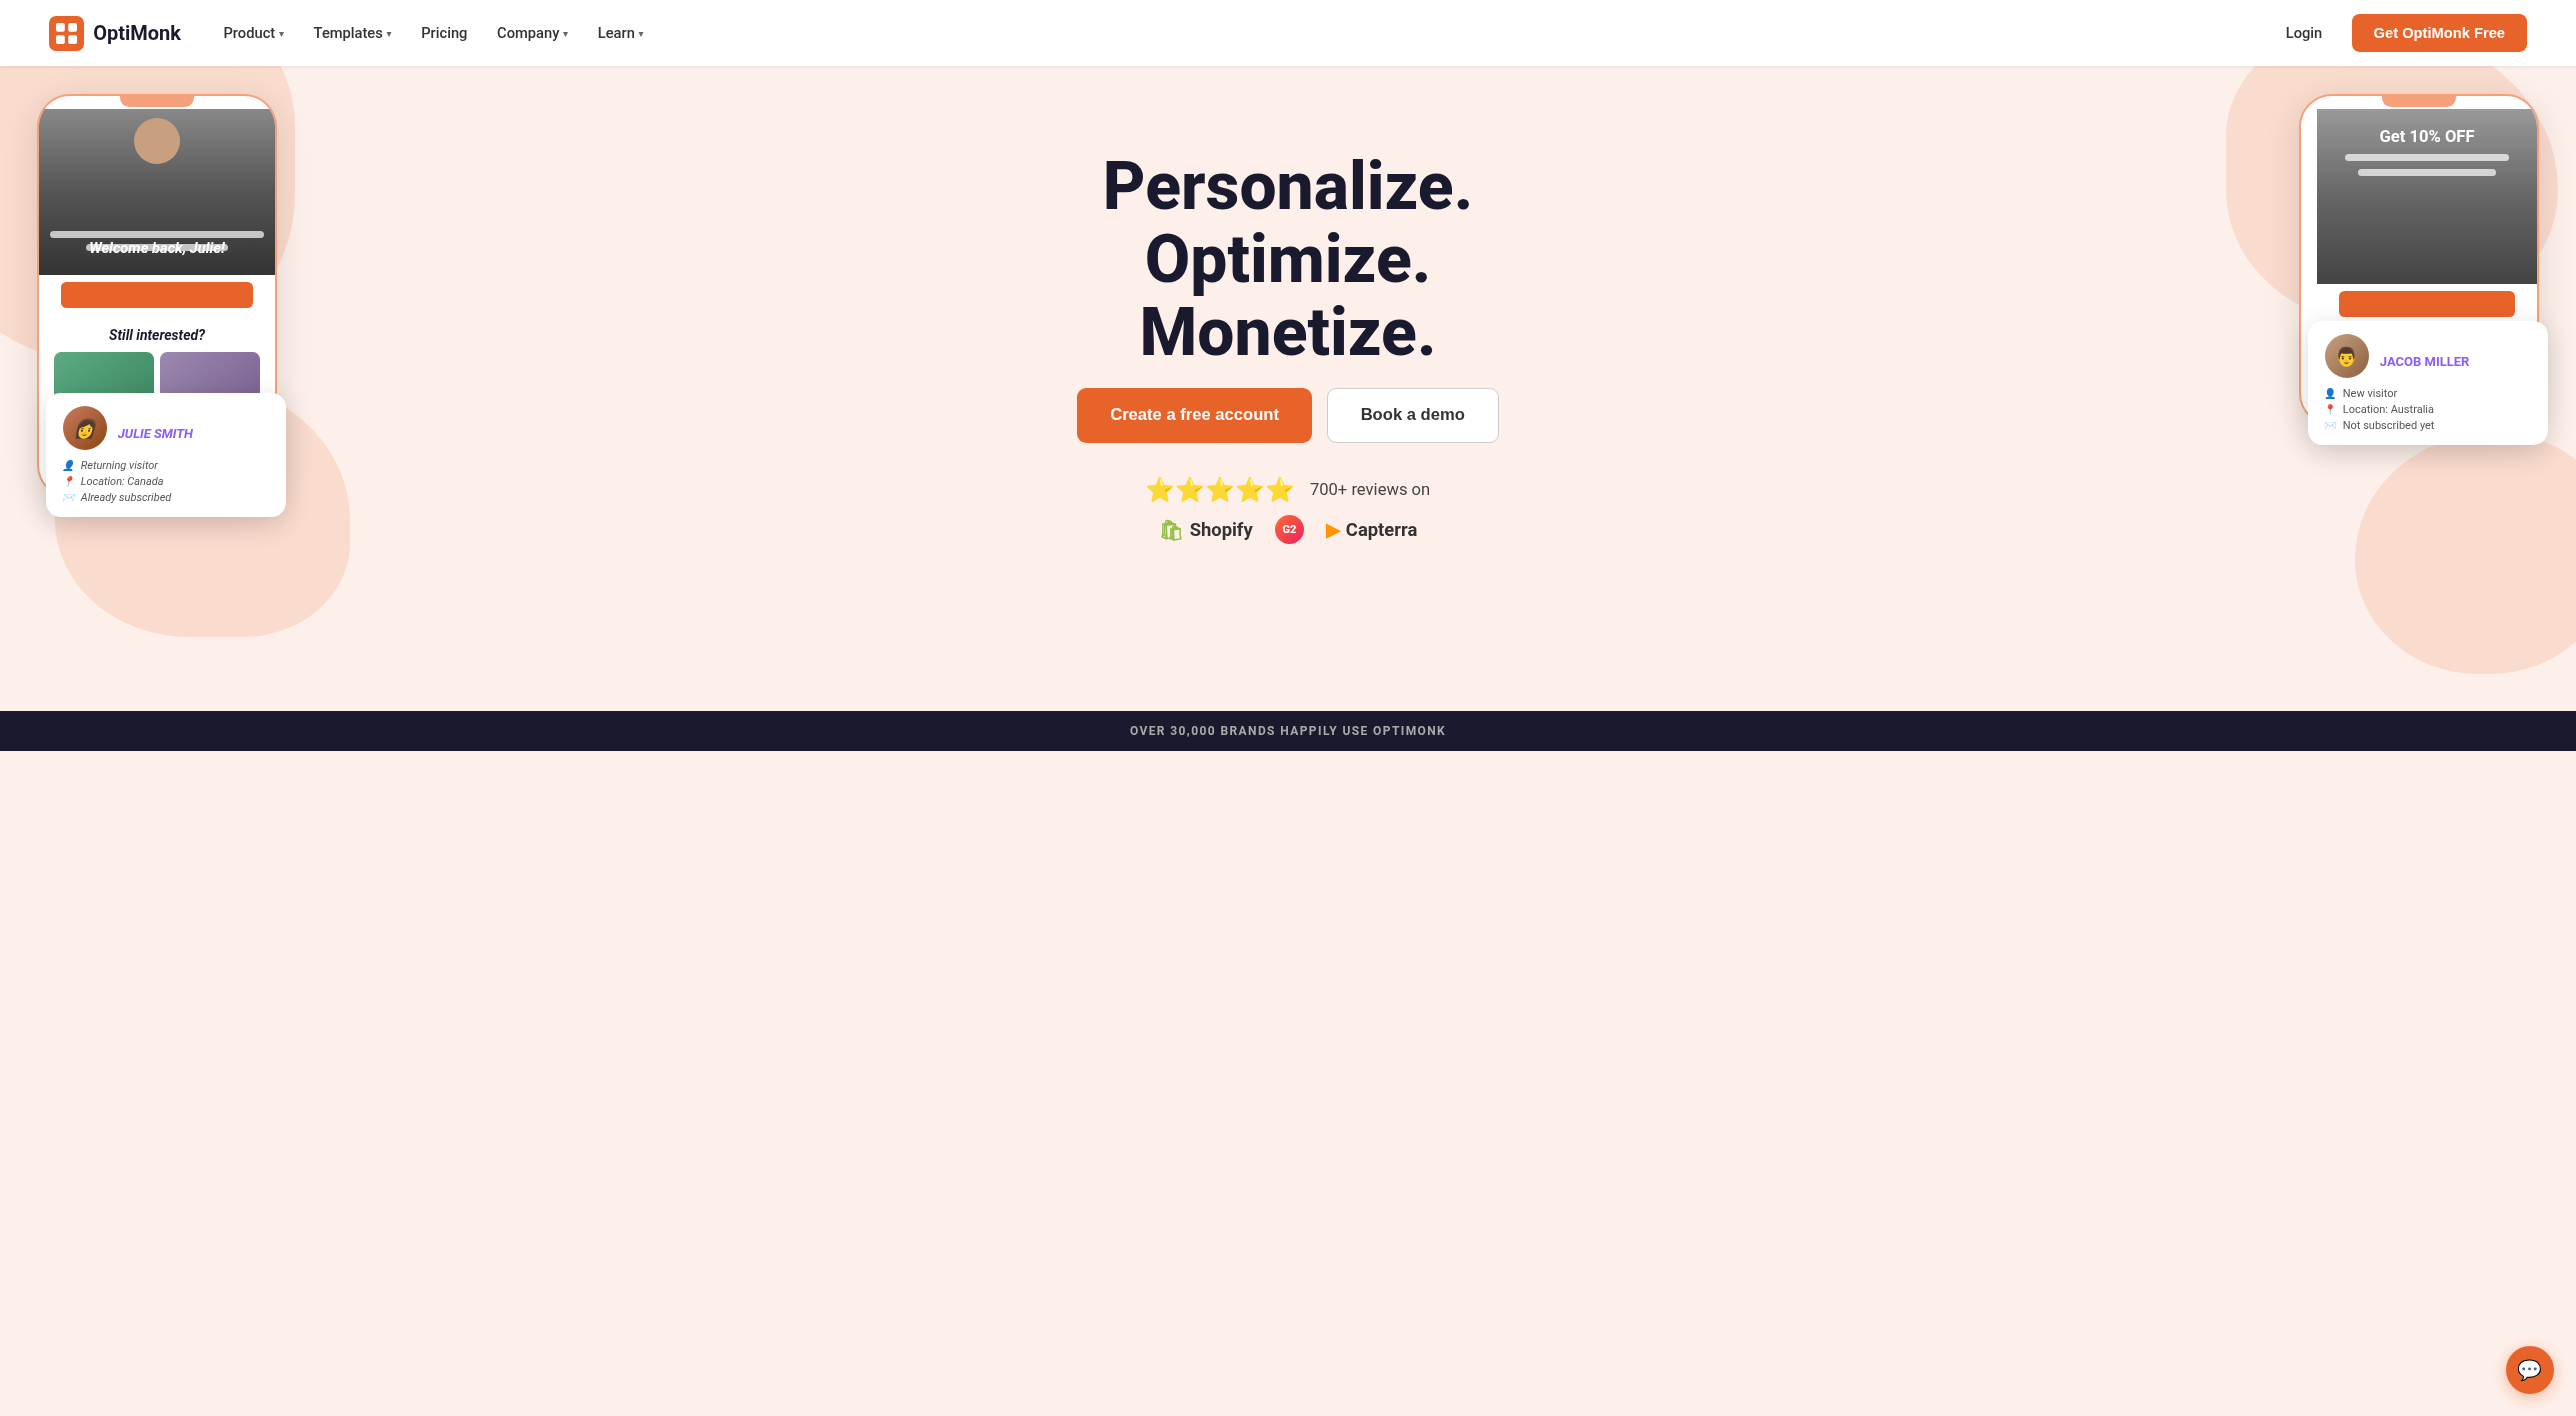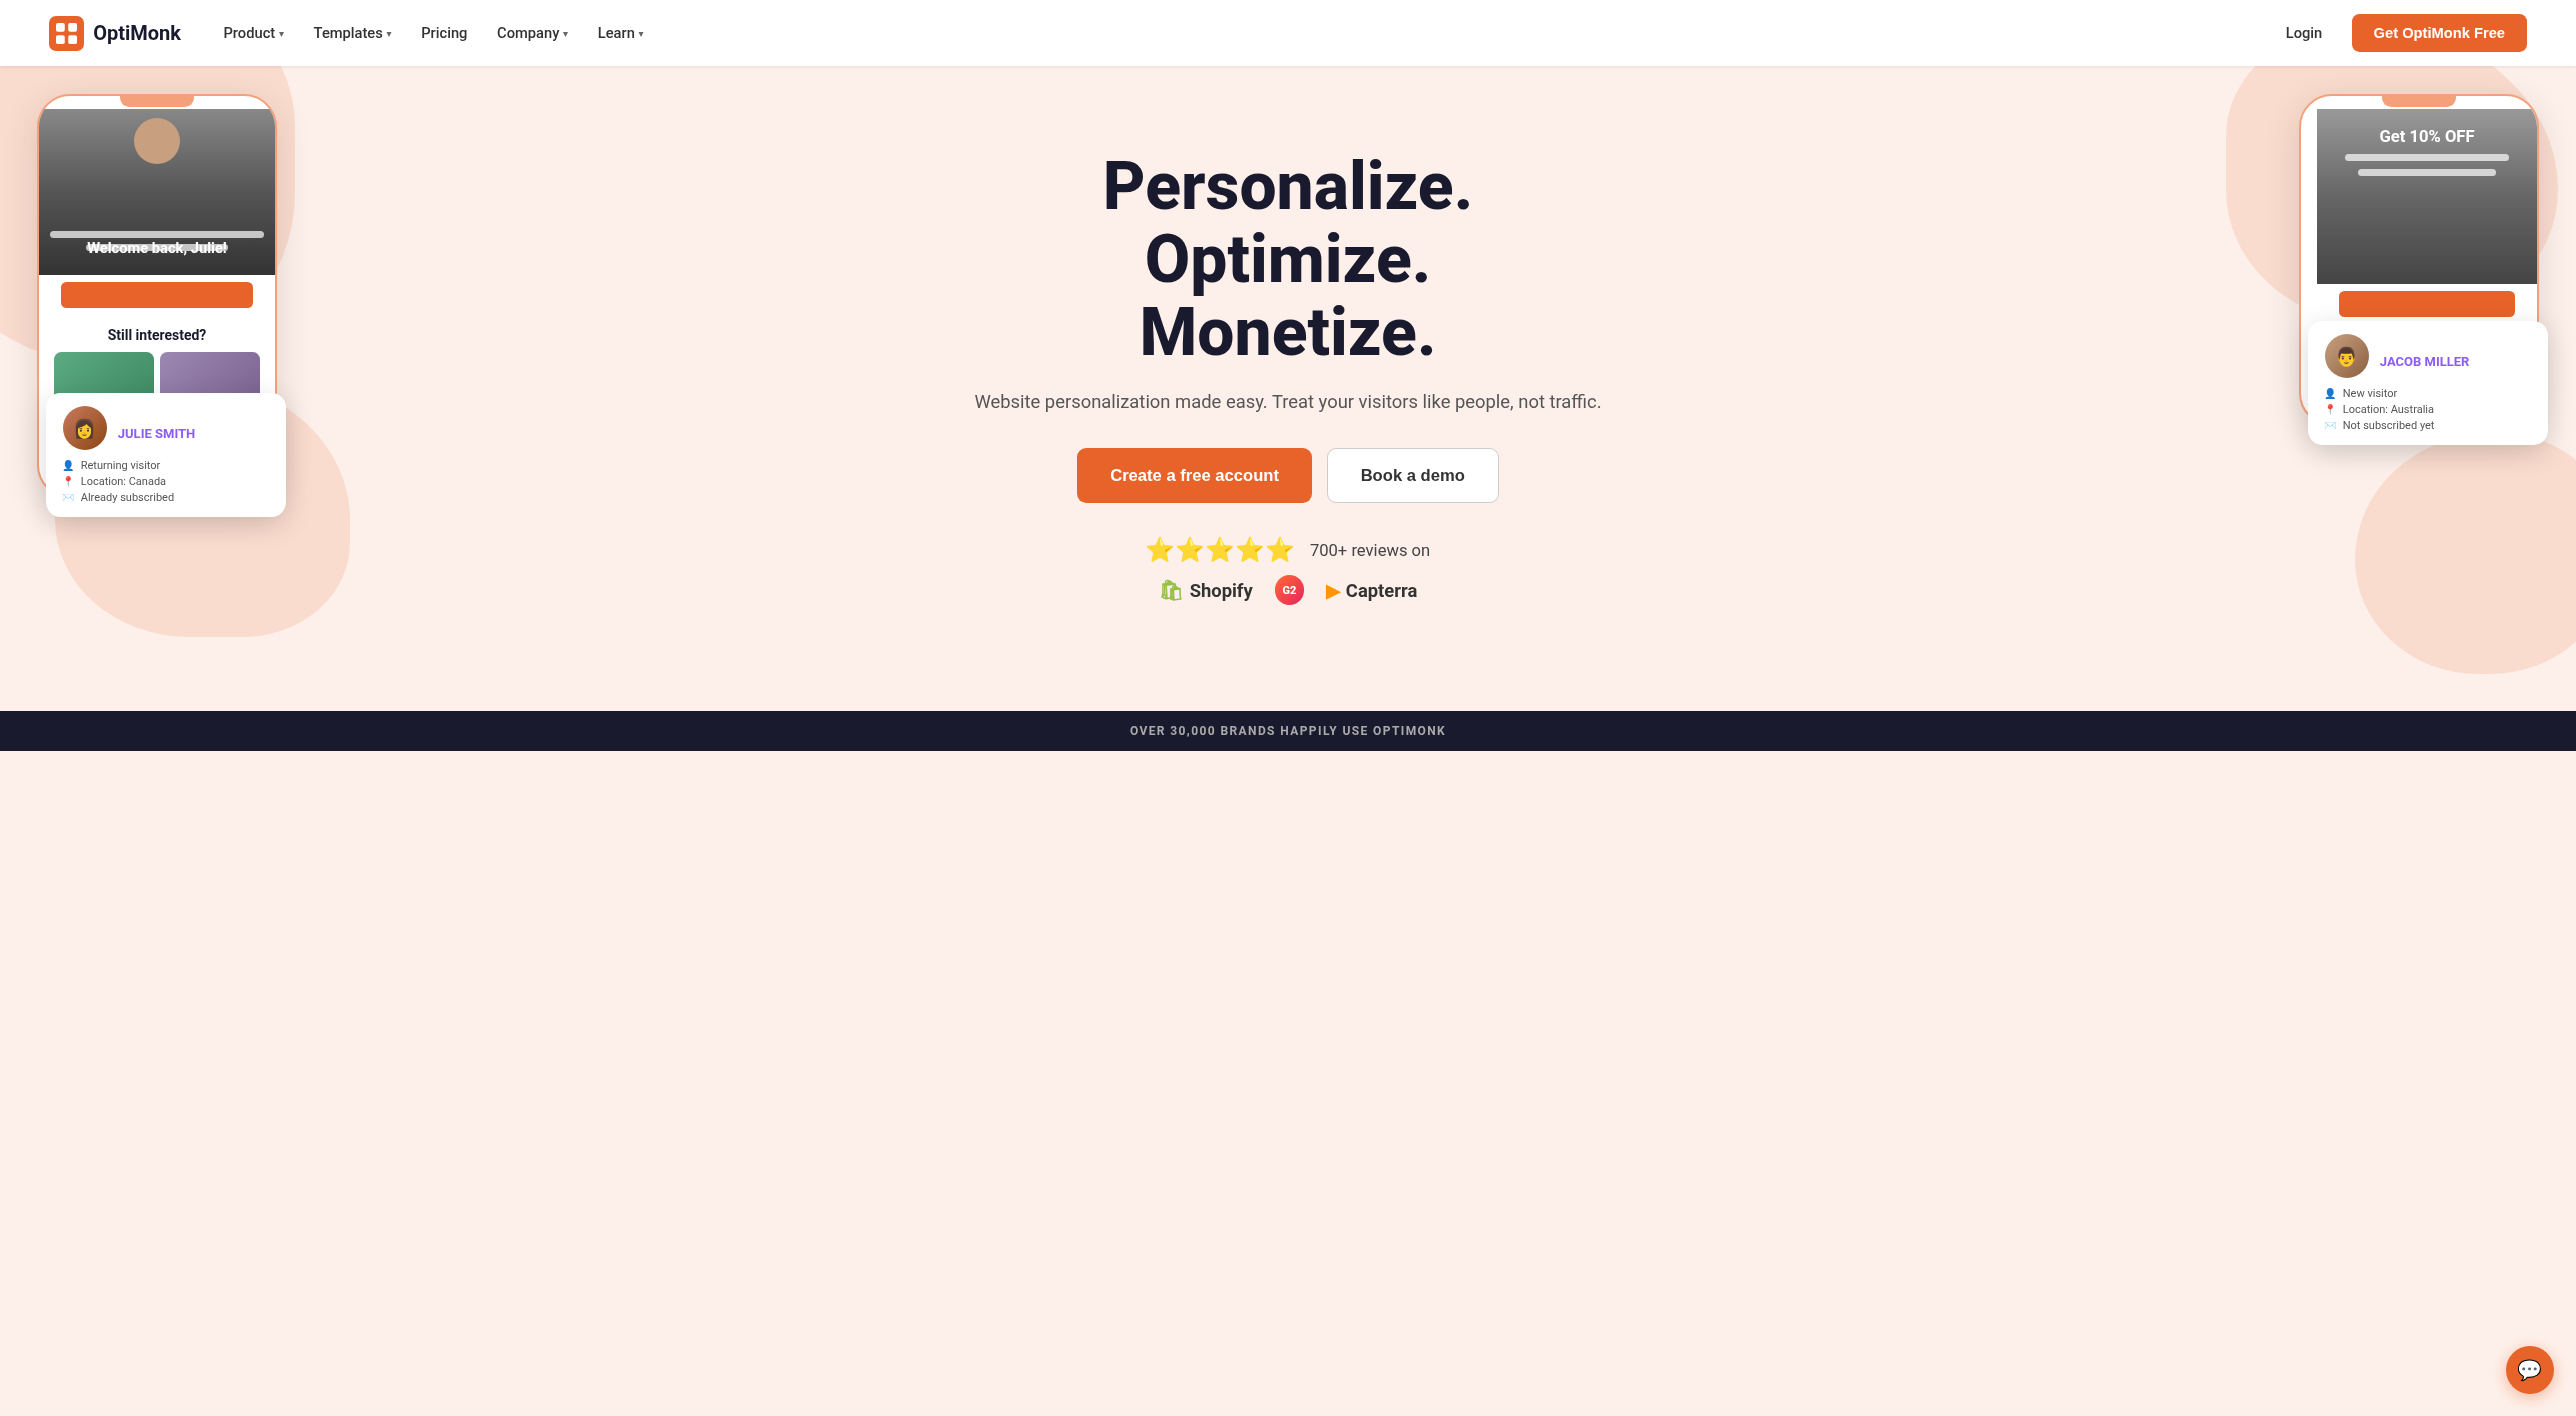--- a/index.html
+++ b/index.html
@@ -220,20 +220,21 @@
       bottom: 0;
       pointer-events: none;
       z-index: 3;
     }
 
     .phone-left {
       position: absolute;
       left: 37px;
       top: 28px;
       width: 240px;
+      font-style: italic;
     }
     .phone-right {
       position: absolute;
       right: 37px;
       top: 28px;
       width: 240px;
     }
 
     .phone-frame {
       background: #fff;
@@ -628,21 +629,20 @@
       </div>
     </div>
 
   </div>
 
   <div class="hero-center">
     <h1 class="hero-headline">
       <span>Personalize. Optimize.</span><br>
       <span>Monetize.</span>
     </h1>
-    <p class="hero-sub">Website personalization made easy. Treat your visitors like people, not traffic.</p>
 
     <div class="hero-buttons">
       <button class="btn-primary">Create a free account</button>
       <button class="btn-secondary">Book a demo</button>
     </div>
 
     <div class="reviews-row">
       <span class="stars">⭐⭐⭐⭐⭐</span>
       <span class="review-text">700+ reviews on</span>
     </div>

